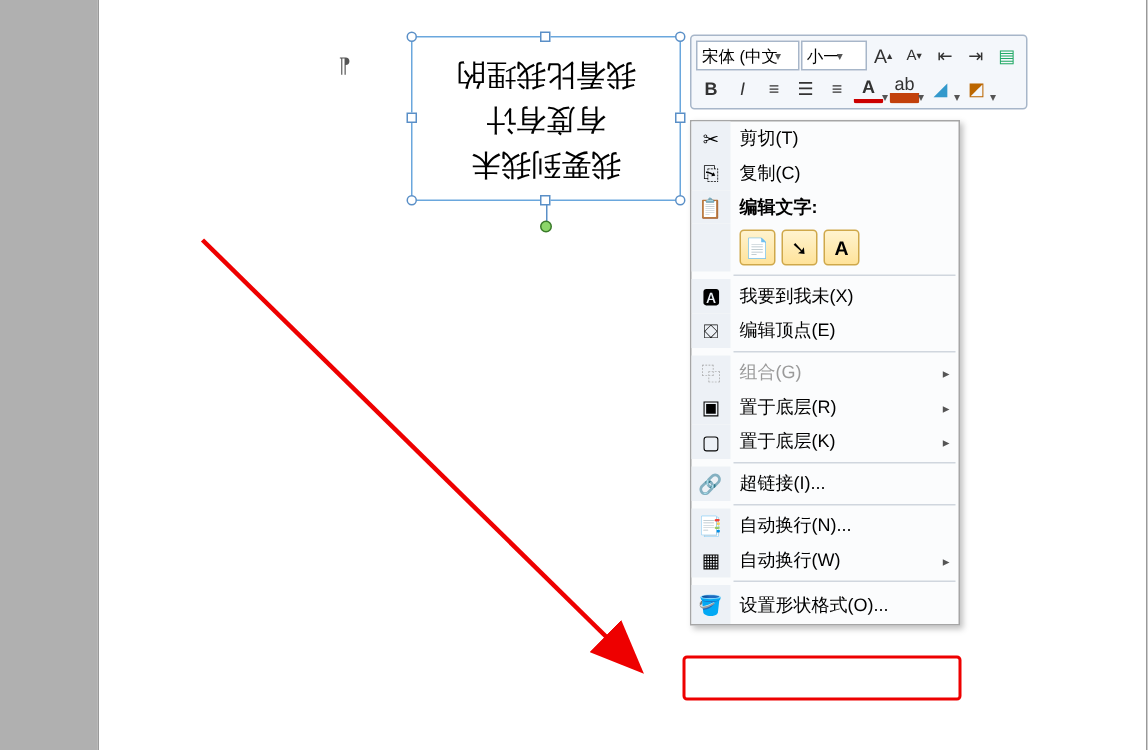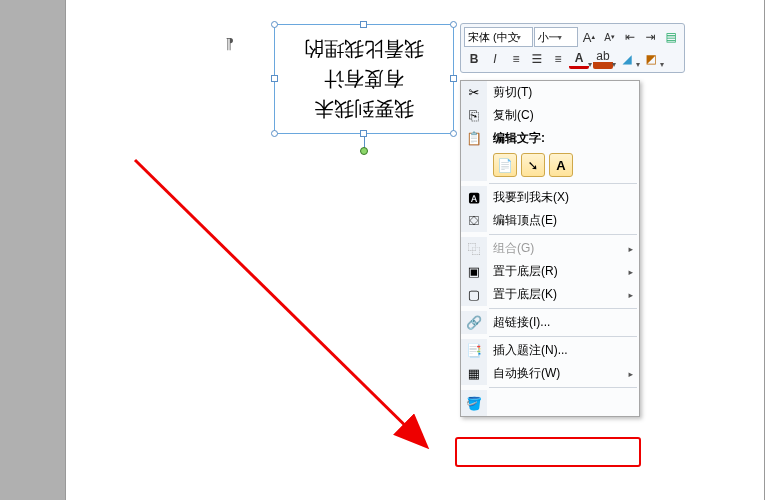--- a/index.html
+++ b/index.html
@@ -198,30 +198,31 @@
       <span class="arrow">▸</span>
     </div>
   <div class="ctx-sep"></div>
   <div class="ctx-item">
       <span class="icon">🔗</span>
       <span>超链接(I)...</span>
     </div>
   <div class="ctx-sep"></div>
   <div class="ctx-item">
       <span class="icon">📑</span>
-      <span>插入题注(N)...</span>
+      <span>自动换行(N)...</span>
     </div>
   <div class="ctx-item">
       <span class="icon">▦</span>
       <span>自动换行(W)</span>
       <span class="arrow">▸</span>
     </div>
   <div class="ctx-sep"></div>
   <div class="ctx-item last">
       <span class="icon">🪣</span>
+      <span>设置形状格式(O)...</span>
     </div>
 </div>
 
 <div class="highlight-box hb1"></div>
 
 <svg class="arrow-svg">
   <defs>
       <marker id="ah" markerWidth="12" markerHeight="10" refX="10" refY="5" orient="auto">
     <path d="M0,0 L12,5 L0,10 Z" fill="#e00"></path>
       </marker>

